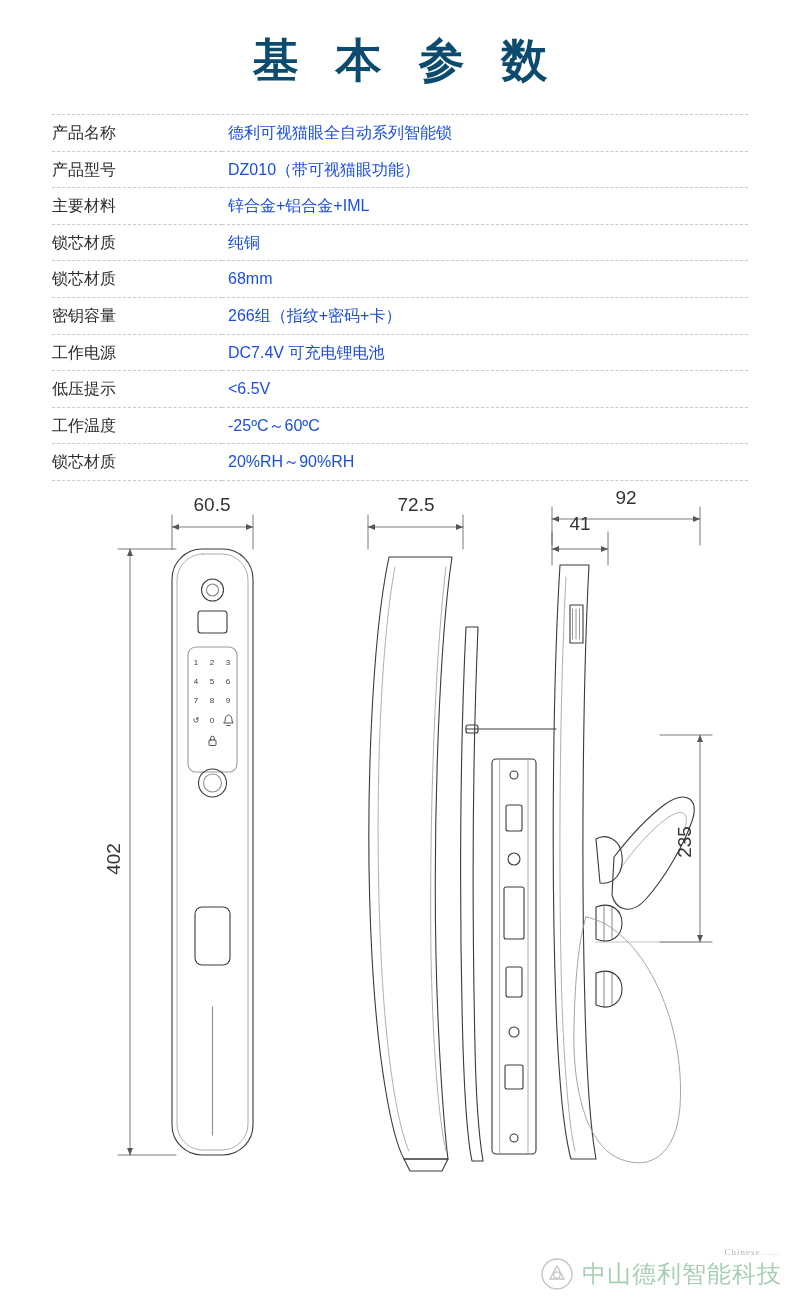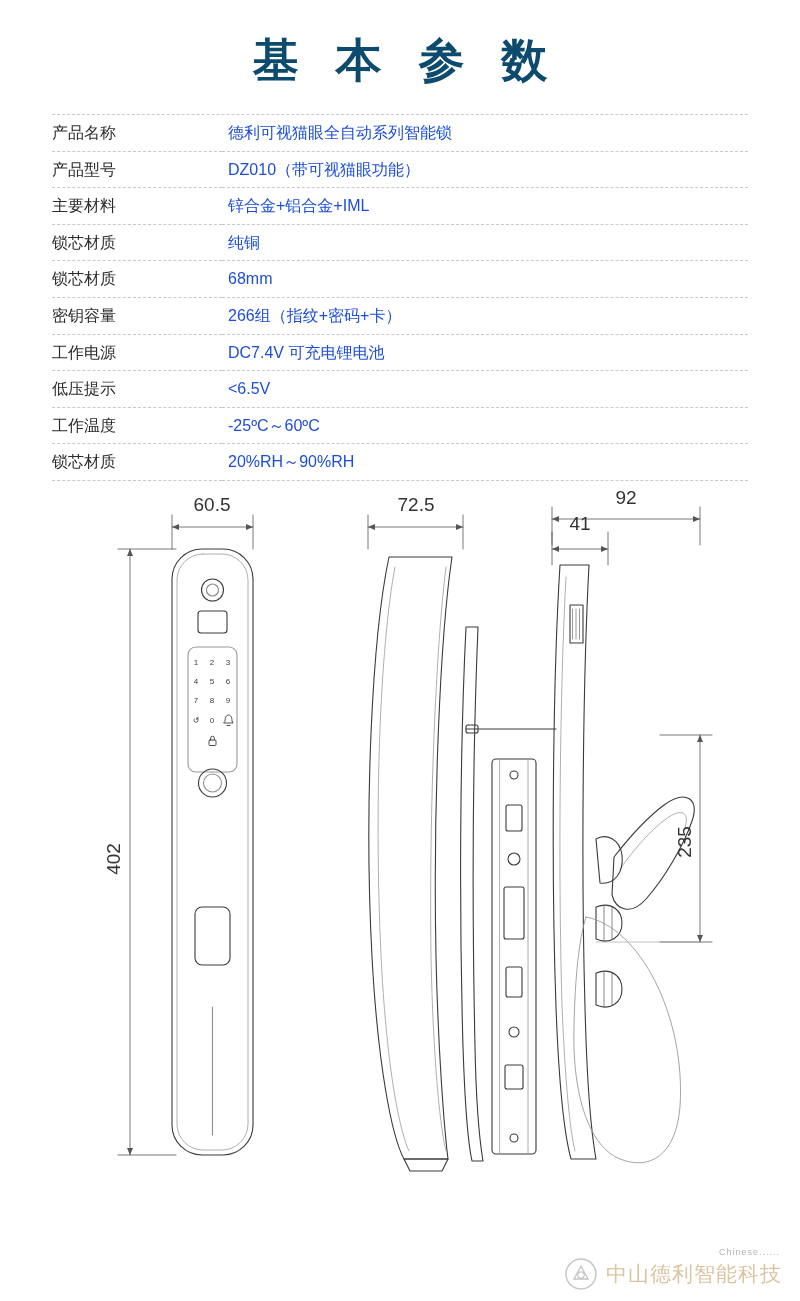--- a/index.html
+++ b/index.html
@@ -77,32 +77,33 @@
     align-items: center;
     gap: 8px;
     opacity: 0.38;
   }
   .wm-logo {
     width: 34px;
     height: 34px;
     position: relative;
   }
   .wm-text {
-    font-size: 21px;
-    color: #a16207;
+    font-size: 24px;
+    color: #15803d;
     letter-spacing: 1px;
   }
   .wm-sub {
     position: absolute;
     right: 20px;
     bottom: 44px;
     font-size: 9px;
     color: #9b9b9b;
     letter-spacing: 1px;
     opacity: .75;
+    font-family: Liberation Serif, serif;
   }
 </style>
 </head>
 <body>
 
 <div class="page-title">基 本 参 数</div>
 <div class="title-rule"></div>
 
 <table class="spec-table">
   <tbody>

